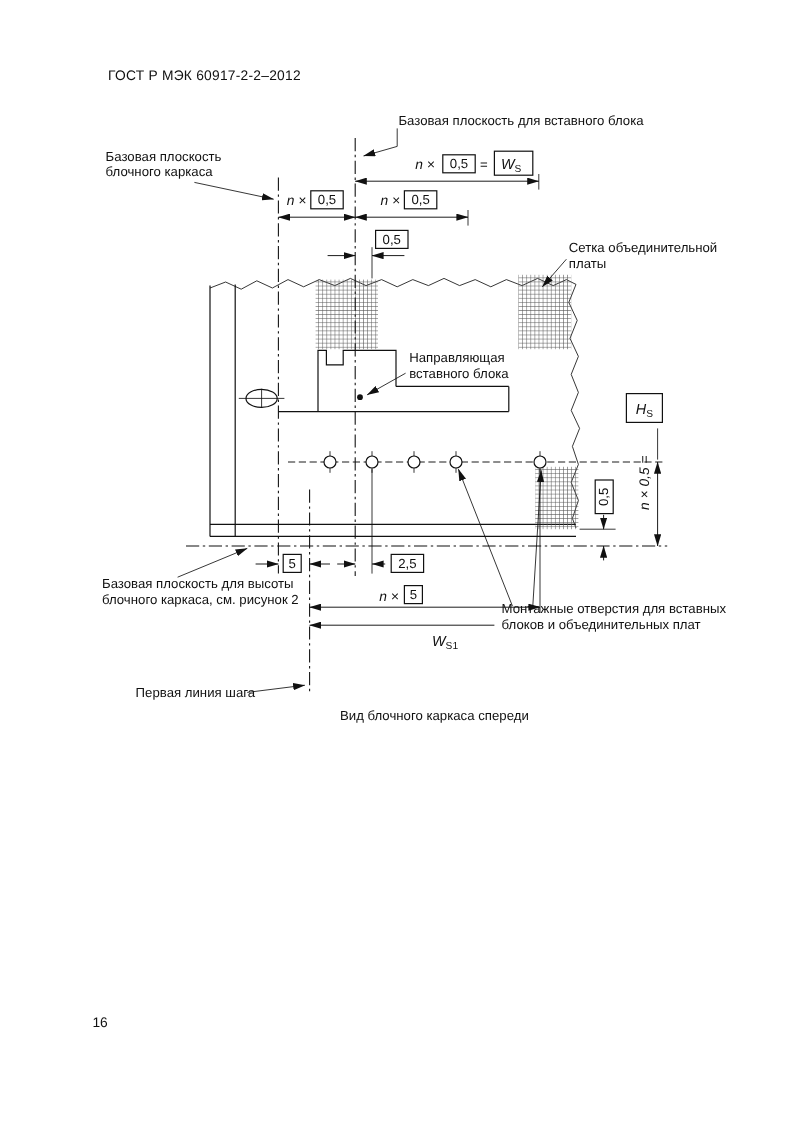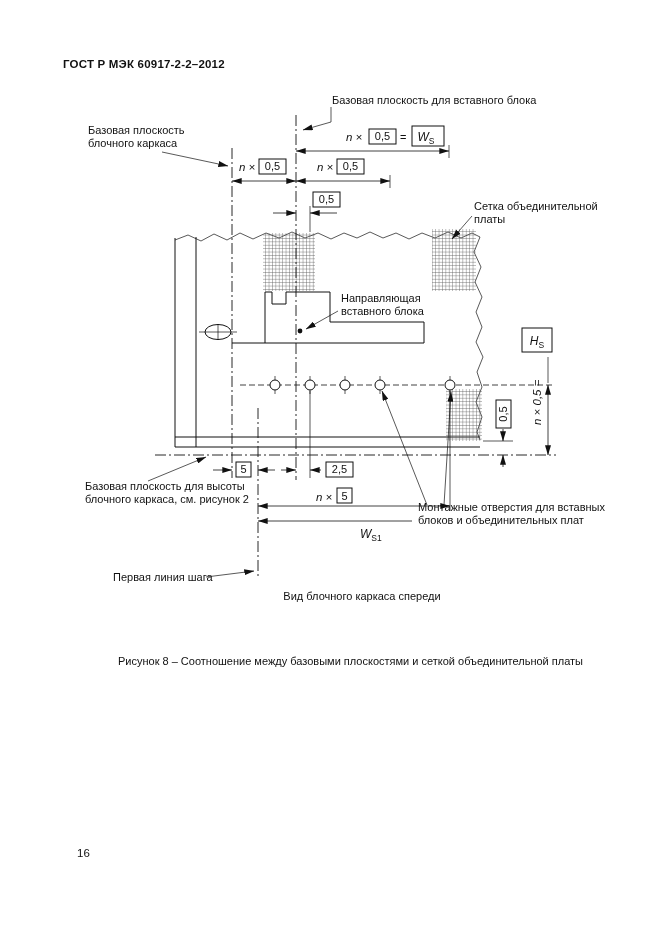--- a/index.html
+++ b/index.html
@@ -1,21 +1,21 @@
 <!DOCTYPE html>
 <html><head>
 <meta charset="utf-8">
 <style>
   html,body { margin:0; padding:0; background:#e8e8e8; }
   .page {
     position:relative; width:661px; height:935px; margin:0 auto;
     background:#ffffff; font-family:"Liberation Sans", sans-serif; color:#111;
     overflow:hidden;
   }
-  .doc-header { position:absolute; left:63px; top:58px; font-weight:bold; font-size:11.5px; letter-spacing:0.2px; }
+  .doc-header { position:absolute; left:90px; top:58px; font-weight:normal; font-size:11.5px; letter-spacing:0.2px; }
   .figure { position:absolute; left:0; top:0; }
   .figure-caption { position:absolute; left:40px; top:655px; width:621px; text-align:center; font-size:11px; }
   .page-number { position:absolute; left:77px; top:847px; font-size:11.5px; }
 
   svg text { font-family:"Liberation Sans", sans-serif; font-size:11px; fill:#111; }
   .it  { font-style:italic; font-size:11.5px; }
   .sub { font-size:8.5px; }
   .big { font-size:12px; }
   .ln   { stroke:#111; stroke-width:1;   fill:none; }
   .thin { stroke:#111; stroke-width:0.7; fill:none; }
@@ -201,16 +201,15 @@
     </g>
 
     <g>
       <text x="113" y="581">Первая линия шага</text>
       <line class="thin" x1="206" y1="577" x2="254" y2="571" marker-end="url(#arr)"></line>
     </g>
 
     <text x="362" y="600" text-anchor="middle">Вид блочного каркаса спереди</text>
   </svg>
 
-  <div class="figure-caption">Рисунок 8 – Соотношение между базовыми плоскостями и сеткой объединительной платы</div>
 
   <div class="page-number">16</div>
 </div>
 
 </body></html>

